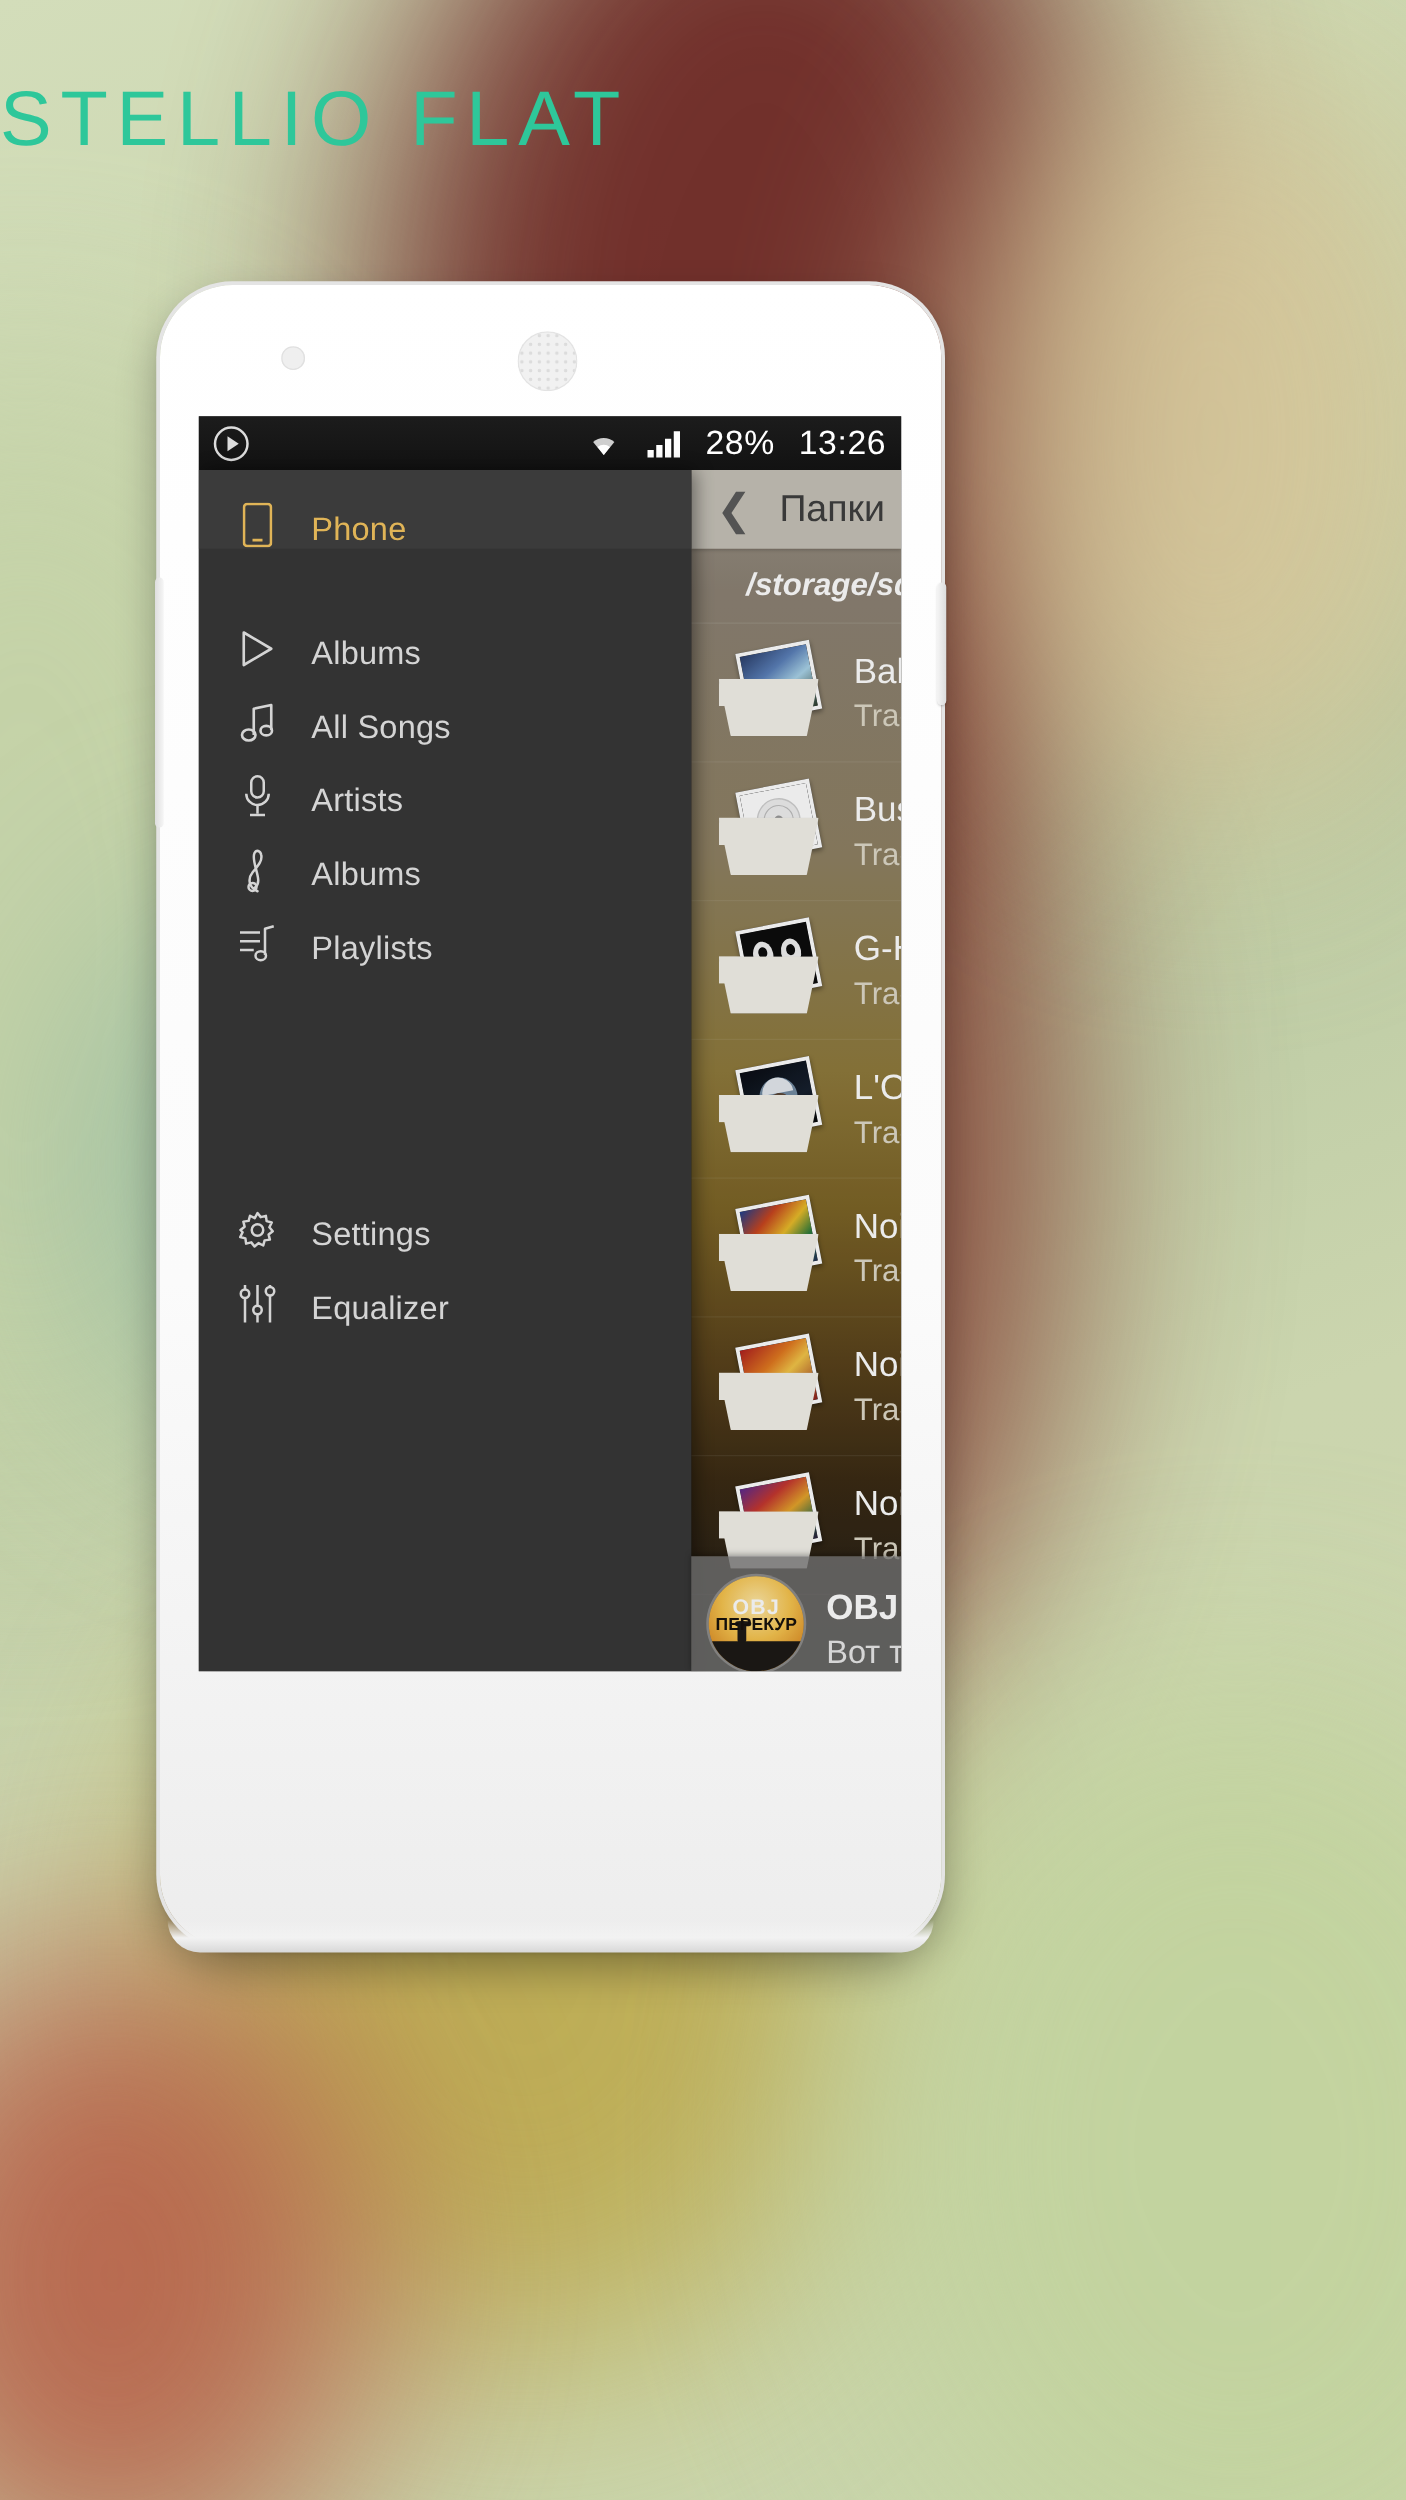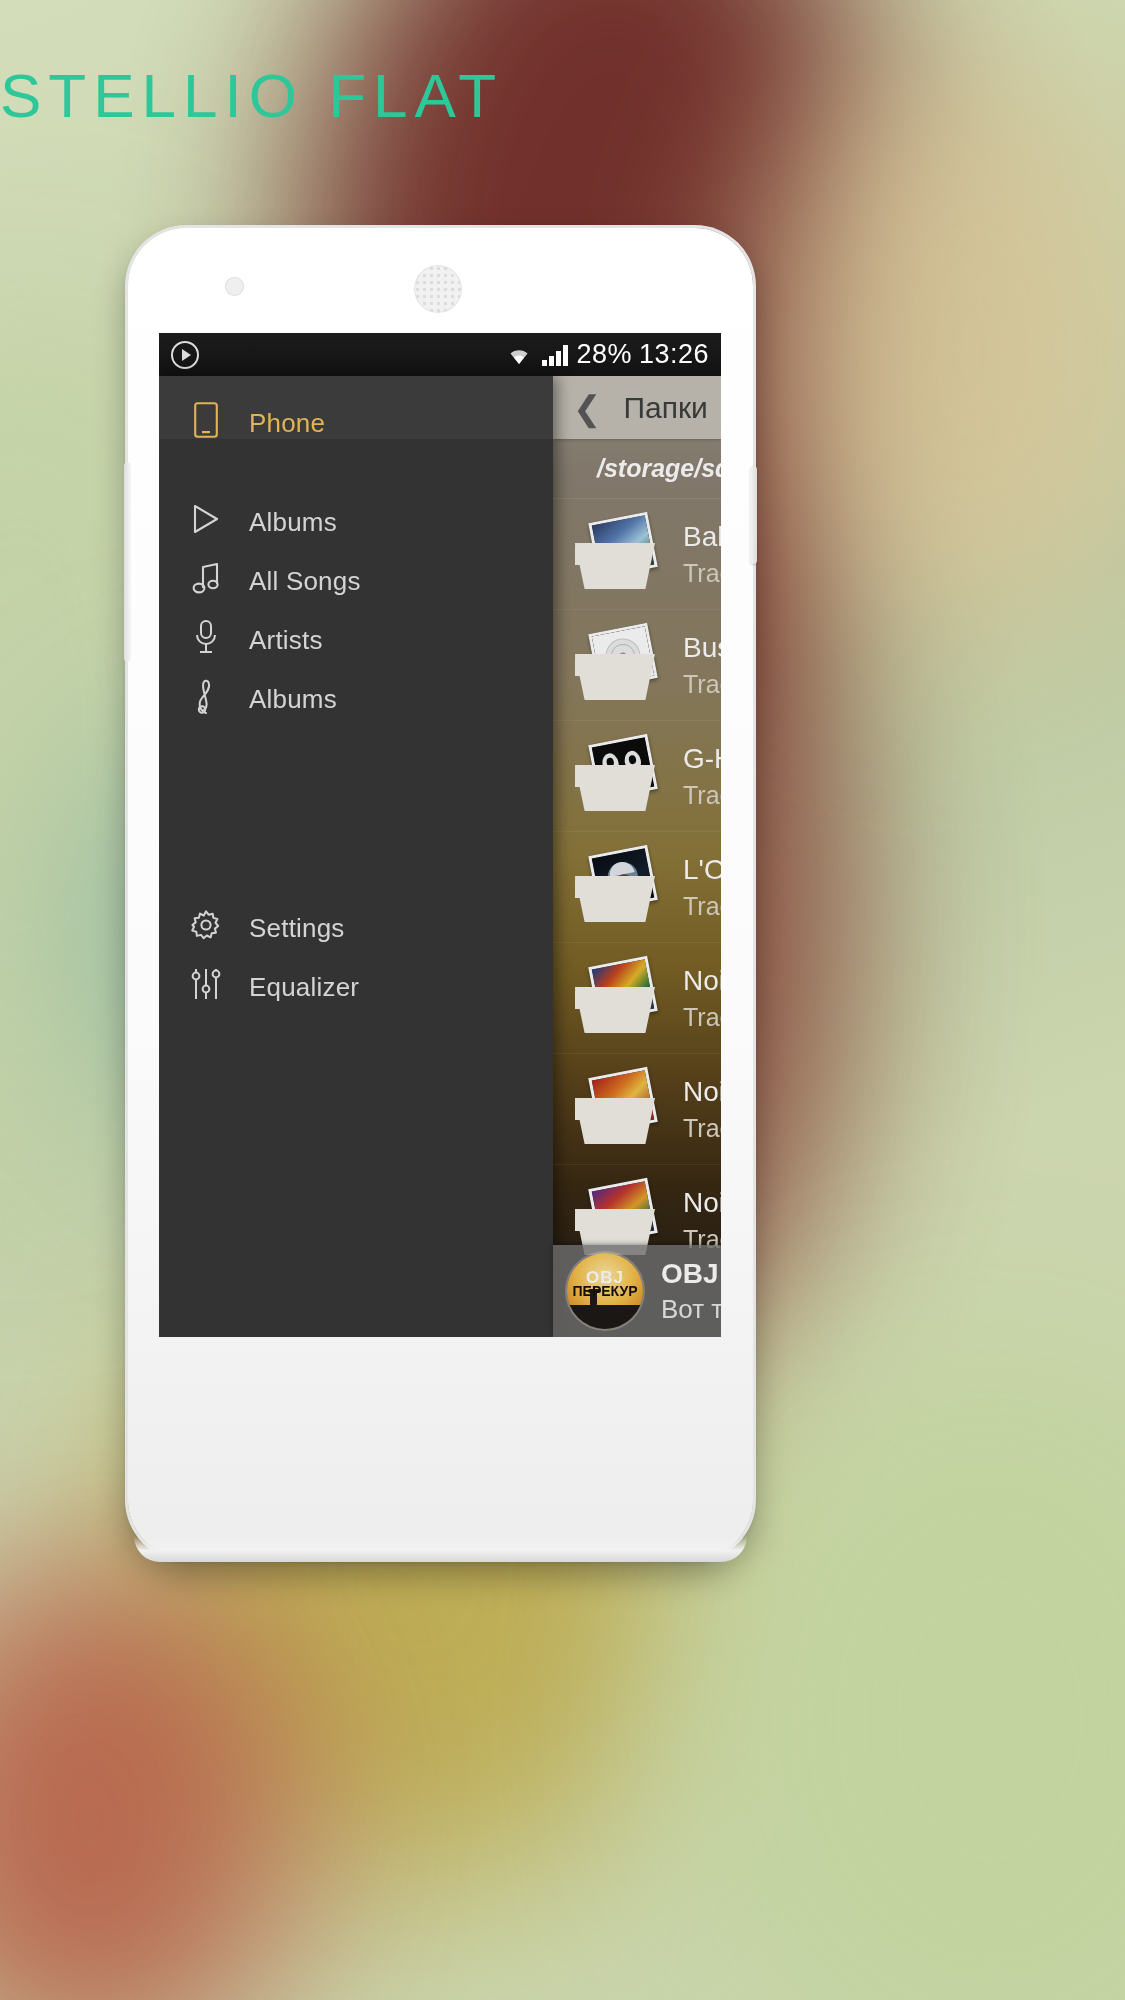--- a/index.html
+++ b/index.html
@@ -82,21 +82,21 @@
     background:#2f2f2f;
   }
 
   
   #statusbar{
     position:relative; height:43px; width:100%;
     background:linear-gradient(180deg,#1c1c1c,#121212);
     display:flex; align-items:center; padding:0 12px;
     color:#fff;
   }
-  #statusbar .sb-right{ margin-left:auto; display:flex; align-items:center; gap:7px; }
+  #statusbar .sb-right{ margin-left:auto; display:flex; align-items:center; gap:19px; }
   .sb-text{ font-size:27px; font-weight:400; letter-spacing:.5px; color:#fff; }
   .play-badge{ width:28px;height:28px;border-radius:50%;border:2px solid #dcdcdc;display:flex;align-items:center;justify-content:center;}
   .play-badge i{ width:0;height:0;border-left:9px solid #dcdcdc;border-top:6px solid transparent;border-bottom:6px solid transparent;margin-left:3px;}
 
   
   #screen-body{ position:relative; height:961px; width:100%; }
 
   
   #drawer{
     position:absolute; left:0; top:0; width:394px; height:100%;
@@ -169,21 +169,21 @@
     clip-path:polygon(0 0, 70% 0, 100% 100%, 0 100%);
   }
   .folder-meta{ min-width:0; overflow:hidden; }
   .f-title{ font-size:28px; color:#ffffff; white-space:nowrap; font-weight:400; }
   .f-sub{ font-size:25px; color:#ded8c8; white-space:nowrap; margin-top:6px; }
 
   
   #player{
     position:absolute; left:394px; bottom:0; right:0; height:92px;
     background:rgba(120,120,120,.80);
-    display:flex; align-items:center; gap:18px; padding-left:14px;
+    display:flex; align-items:flex-end; gap:18px; padding-left:14px;
     z-index:4;
     box-shadow:0 -1px 5px rgba(0,0,0,.35);
   }
   #player-art{
     width:76px; height:76px; border-radius:50%;
     flex:none;
     position:relative; overflow:hidden;
     background:radial-gradient(circle at 50% 30%, #ffe9a8 0%, #f6c44f 42%, #e0952c 72%, #3a2b16 100%);
     box-shadow:0 0 0 2px rgba(255,255,255,.25);
   }
@@ -445,20 +445,32 @@
       <div class="drawer-row">
         <span class="dicon">
           <svg width="26" height="38" viewBox="0 0 26 38">
             <path d="M13 36 C6 33 5 26 9 21 C13 16 17 12 16 7 C15.4 3.4 12 2.6 10.6 5.4 C9 8.6 10.6 14 12 19 C13.6 25 15 30 11 33" fill="none" stroke="#d4d4d4" stroke-width="2" stroke-linecap="round"></path>
             <circle cx="9" cy="32.5" r="3.2" fill="none" stroke="#d4d4d4" stroke-width="2"></circle>
           </svg>
         </span>
         <span class="drawer-label">Albums</span>
       </div>
 
+      <div class="drawer-row">
+        <span class="dicon">
+          <svg width="32" height="34" viewBox="0 0 32 34">
+            <line x1="2" y1="8" x2="18" y2="8" stroke="#d4d4d4" stroke-width="2"></line>
+            <line x1="2" y1="15" x2="18" y2="15" stroke="#d4d4d4" stroke-width="2"></line>
+            <line x1="2" y1="22" x2="13" y2="22" stroke="#d4d4d4" stroke-width="2"></line>
+            <path d="M22 26 V5 L29 3" fill="none" stroke="#d4d4d4" stroke-width="2" stroke-linejoin="round"></path>
+            <ellipse cx="18.6" cy="26.5" rx="4.2" ry="3.6" fill="none" stroke="#d4d4d4" stroke-width="2"></ellipse>
+          </svg>
+        </span>
+        <span class="drawer-label">Playlists</span>
+      </div>
 
 
       <div class="drawer-gap"></div>
 
       <div class="drawer-row">
         <span class="dicon">
           <svg width="32" height="32" viewBox="0 0 32 32">
             <circle cx="16" cy="16" r="4.6" fill="none" stroke="#d4d4d4" stroke-width="2"></circle>
             <path d="M16 2.4 l2.6 3.3 4.1-1 .6 4.2 4.1 1.1-1.9 3.8 2.7 3.2-3.3 2.6 1 4.1-4.2.6-1.1 4.1-3.8-1.9-3.2 2.7-2.6-3.3-4.1 1-.6-4.2-4.1-1.1 1.9-3.8L2.4 16l3.3-2.6-1-4.1 4.2-.6 1.1-4.1 3.8 1.9z" fill="none" stroke="#d4d4d4" stroke-width="2" stroke-linejoin="round"></path>
           </svg>

